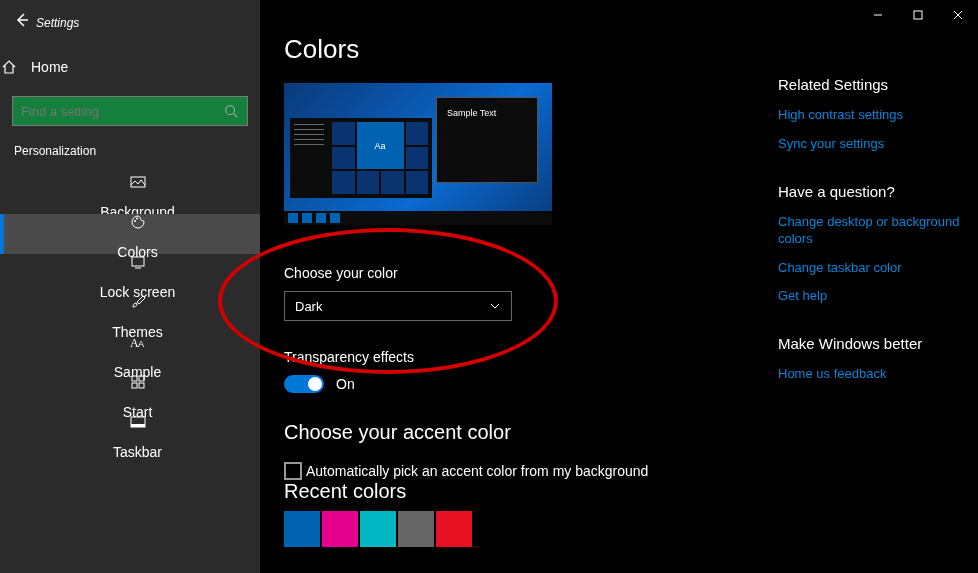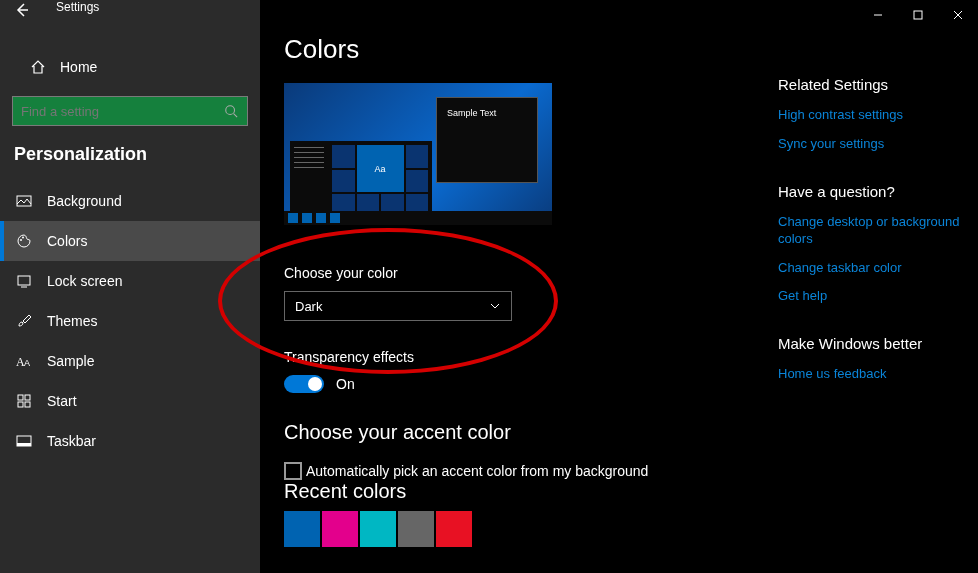--- a/index.html
+++ b/index.html
@@ -1,52 +1,52 @@
 <!DOCTYPE html>
 <html><head>
 <meta charset="utf-8">
 <style>
   * { box-sizing: border-box; margin: 0; padding: 0; }
   html, body { width: 978px; height: 573px; overflow: hidden; font-family: "Segoe UI", sans-serif; background: #000; color: #fff; }
   .app { display: flex; width: 100%; height: 100%; position: relative; }
 
   
   .sidebar { width: 260px; height: 100%; background: #2b2b2b; display: flex; flex-direction: column; }
-  .sb-top { display: flex; align-items: flex-start; height: 30px; padding-left: 12px; gap: 24px; }
+  .sb-top { display: flex; align-items: flex-end; height: 30px; padding-left: 12px; gap: 4px; font-style: italic; }
   .back-btn { width: 20px; height: 20px; display: flex; align-items: center; justify-content: center; cursor: pointer; }
   .app-title { font-size: 12px; color: #fff; }
-  .home-row { display: flex; align-items: center; height: 38px; padding-left: 30px; gap: 14px; margin-top: 18px; cursor: pointer; }
+  .home-row { display: flex; align-items: center; height: 38px; padding-left: 1px; gap: 14px; margin-top: 18px; cursor: pointer; }
   .home-row .lbl { font-size: 14px; }
   .search-wrap { padding: 10px 12px 0 12px; }
   .search { display: flex; align-items: center; border: 1px solid #7a7a7a; background: #15803d; height: 30px; padding: 0 8px; }
   .search input { flex: 1; background: transparent; border: none; outline: none; color: #ccc; font-size: 13px; }
   .search .mag { width: 16px; height: 16px; display: flex; align-items: center; justify-content: center; }
-  .section-title { font-size: 18px; font-weight: 700; padding: 18px 14px 10px 14px; }
+  .section-title { font-size: 12px; font-weight: 400; padding: 18px 14px 10px 14px; }
   .nav { display: flex; flex-direction: column; margin-top: 6px; }
-  .nav-item { display: flex; align-items: center; height: 40px; padding-left: 15px; gap: 14px; cursor: pointer; position: relative; }
+  .nav-item { display: flex; align-items: center; height: 40px; padding-left: 15px; gap: 14px; cursor: pointer; position: relative; flex-direction: column; }
   .nav-item.active { background: #4a4a4a; }
   .nav-item.active::before { content: ""; position: absolute; left: 0; top: 0; width: 4px; height: 100%; background: #0078d7; }
   .nav-item .lbl { font-size: 14px; }
   .nav-item .ic { width: 18px; height: 18px; display: flex; align-items: center; justify-content: center; }
 
   
   .main { flex: 1; height: 100%; background: #000; position: relative; display: flex; }
   .content { flex: 1; padding: 34px 24px 0 24px; overflow: hidden; }
   .right-pane { width: 200px; padding: 76px 18px 0 0; font-size: 13px; }
   .right-pane h4 { font-weight: 400; font-size: 15px; margin-bottom: 14px; }
   .right-pane a { display: block; color: #0a84d8; text-decoration: none; margin-bottom: 12px; cursor: pointer; line-height: 1.3; }
   .right-group { margin-bottom: 30px; }
 
   h1.page-title { font-size: 26px; font-weight: 400; margin-bottom: 18px; }
 
   
   .preview { width: 268px; height: 142px; background: linear-gradient(135deg, #0a3a7a 0%, #0a6ad0 60%, #0a3a7a 100%); position: relative; margin-bottom: 40px; }
   .pv-taskbar { position: absolute; bottom: 0; left: 0; right: 0; height: 14px; background: #0b0b0b; display:flex; align-items:center; padding-left:4px; gap:4px;}
   .pv-taskbar .tb-i{width:10px;height:10px;background:#0063b1;}
-  .pv-start { position: absolute; bottom: 4px; left: 6px; width: 142px; height: 80px; background: #0b0b0b; display: flex; }
+  .pv-start { position: absolute; bottom: 27px; left: 6px; width: 142px; height: 80px; background: #0b0b0b; display: flex; }
   .pv-start-left { width: 38px; border-right: none; display:flex; flex-direction:column; justify-content:flex-start; padding:6px 4px; gap:4px;}
   .pv-start-left .line{height:1px;background:#666;width:100%;}
   .pv-tiles { flex:1; display:grid; grid-template-columns: repeat(4, 1fr); grid-template-rows: repeat(3,1fr); gap:2px; padding:4px;}
   .pv-tiles .t{background:#0a3470;}
   .pv-tiles .t.big{grid-column:span 2; grid-row:span 2; background:#0063b1; display:flex; align-items:center; justify-content:center; font-size:9px;}
   .pv-window { position: absolute; top: 14px; right: 14px; width: 102px; height: 86px; background: #0b0b0b; border:1px solid #555; padding:10px; font-size:9px; }
 
   
   .field-label { font-size: 14px; margin-bottom: 10px; display:block; }
   .select { width: 228px; height: 30px; border: 1px solid #666; display: flex; align-items: center; justify-content: space-between; padding: 0 10px; font-size: 13px; cursor: pointer; margin-bottom: 28px; }

